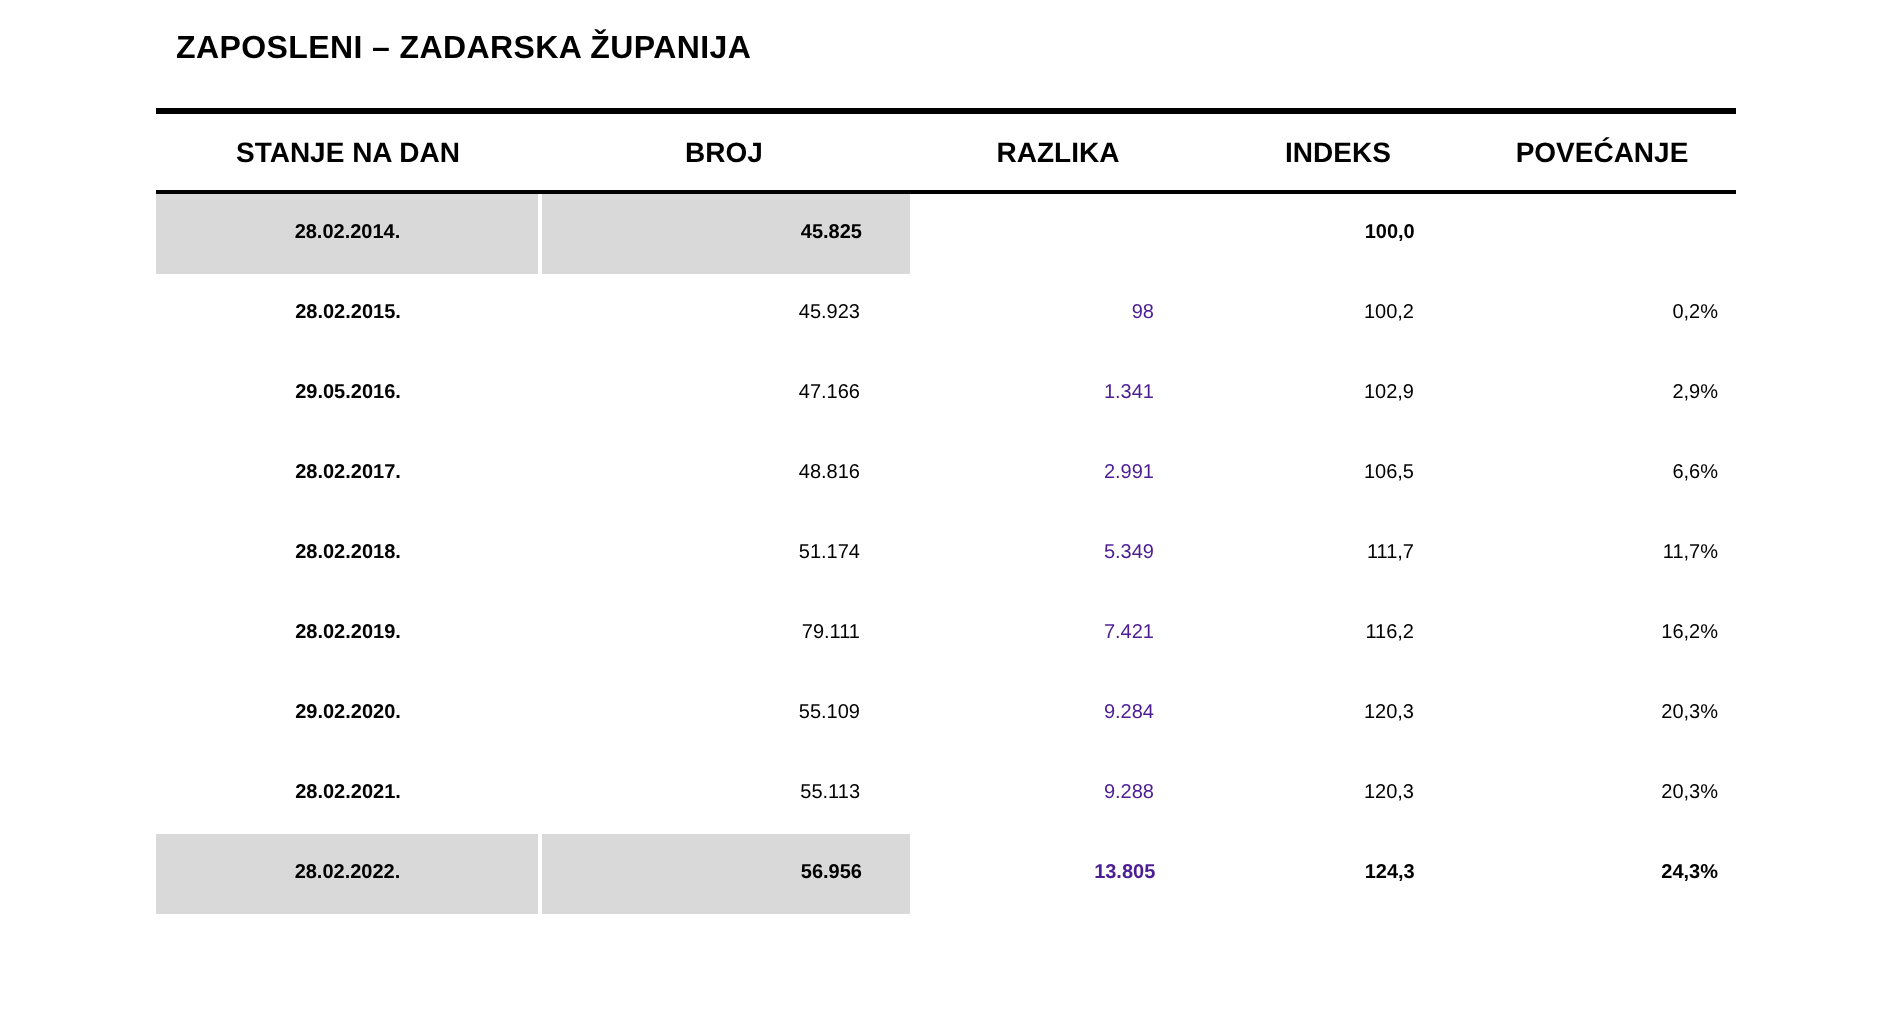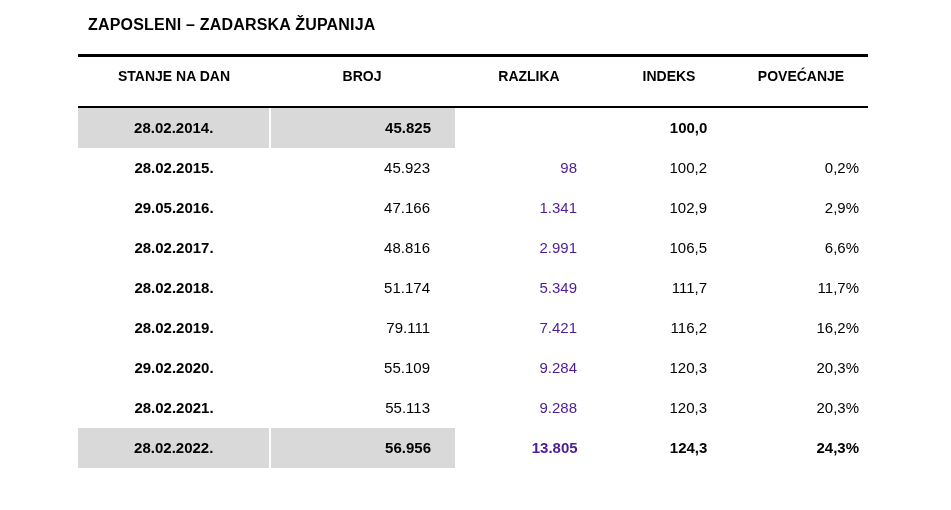--- a/index.html
+++ b/index.html
@@ -26,32 +26,32 @@
   .table {
     position: absolute;
     left: 78px;
     top: 54px;
     width: 790px;
   }
   .trow { display: flex; width: 790px; }
   .thead {
     border-top: 3px solid #000000;
     border-bottom: 2px solid #000000;
-    height: 54px;
+    height: 43px;
   }
   .thead .cell {
     font-weight: bold;
     font-size: 14px;
     text-align: center;
     line-height: 38px;
     padding: 0;
   }
   .drow { height: 40px; }
   .cell {
-    font-size: 15px;
+    font-size: 10px;
     line-height: 40px;
     white-space: nowrap;
     overflow: hidden;
   }
   
   .c1 { width: 192px; }
   .c2 { width: 184px; }
   .c3 { width: 150px; }
   .c4 { width: 130px; }
   .c5 { width: 134px; }

